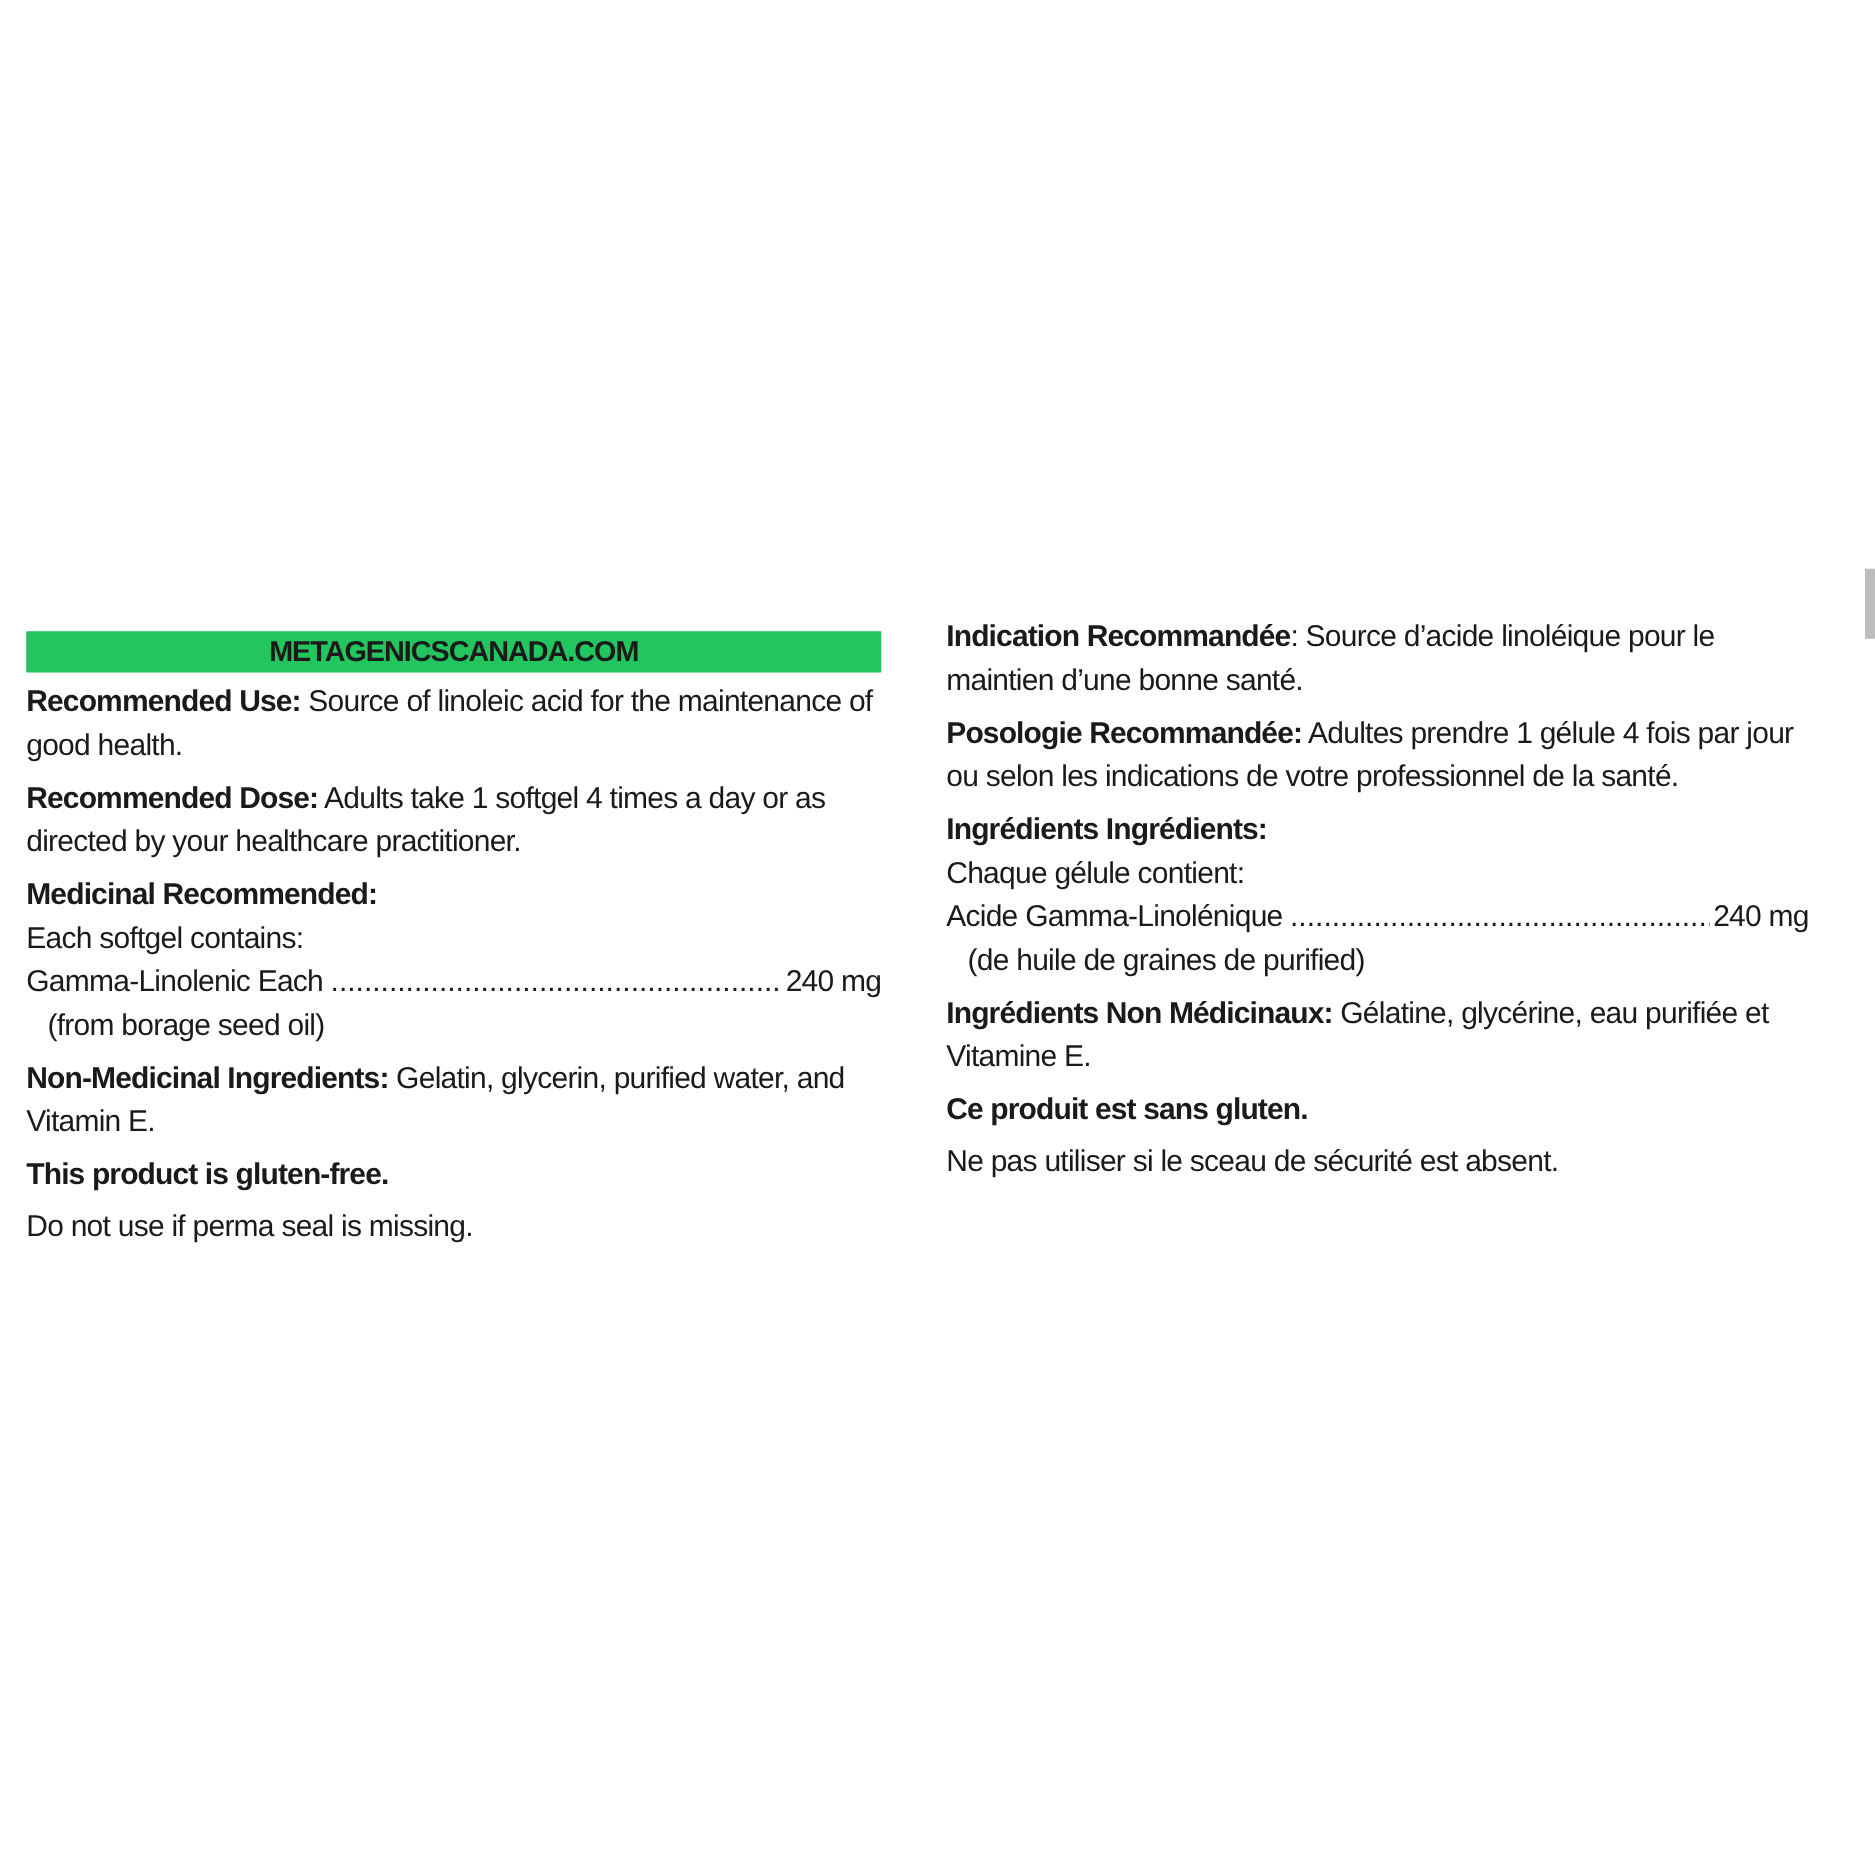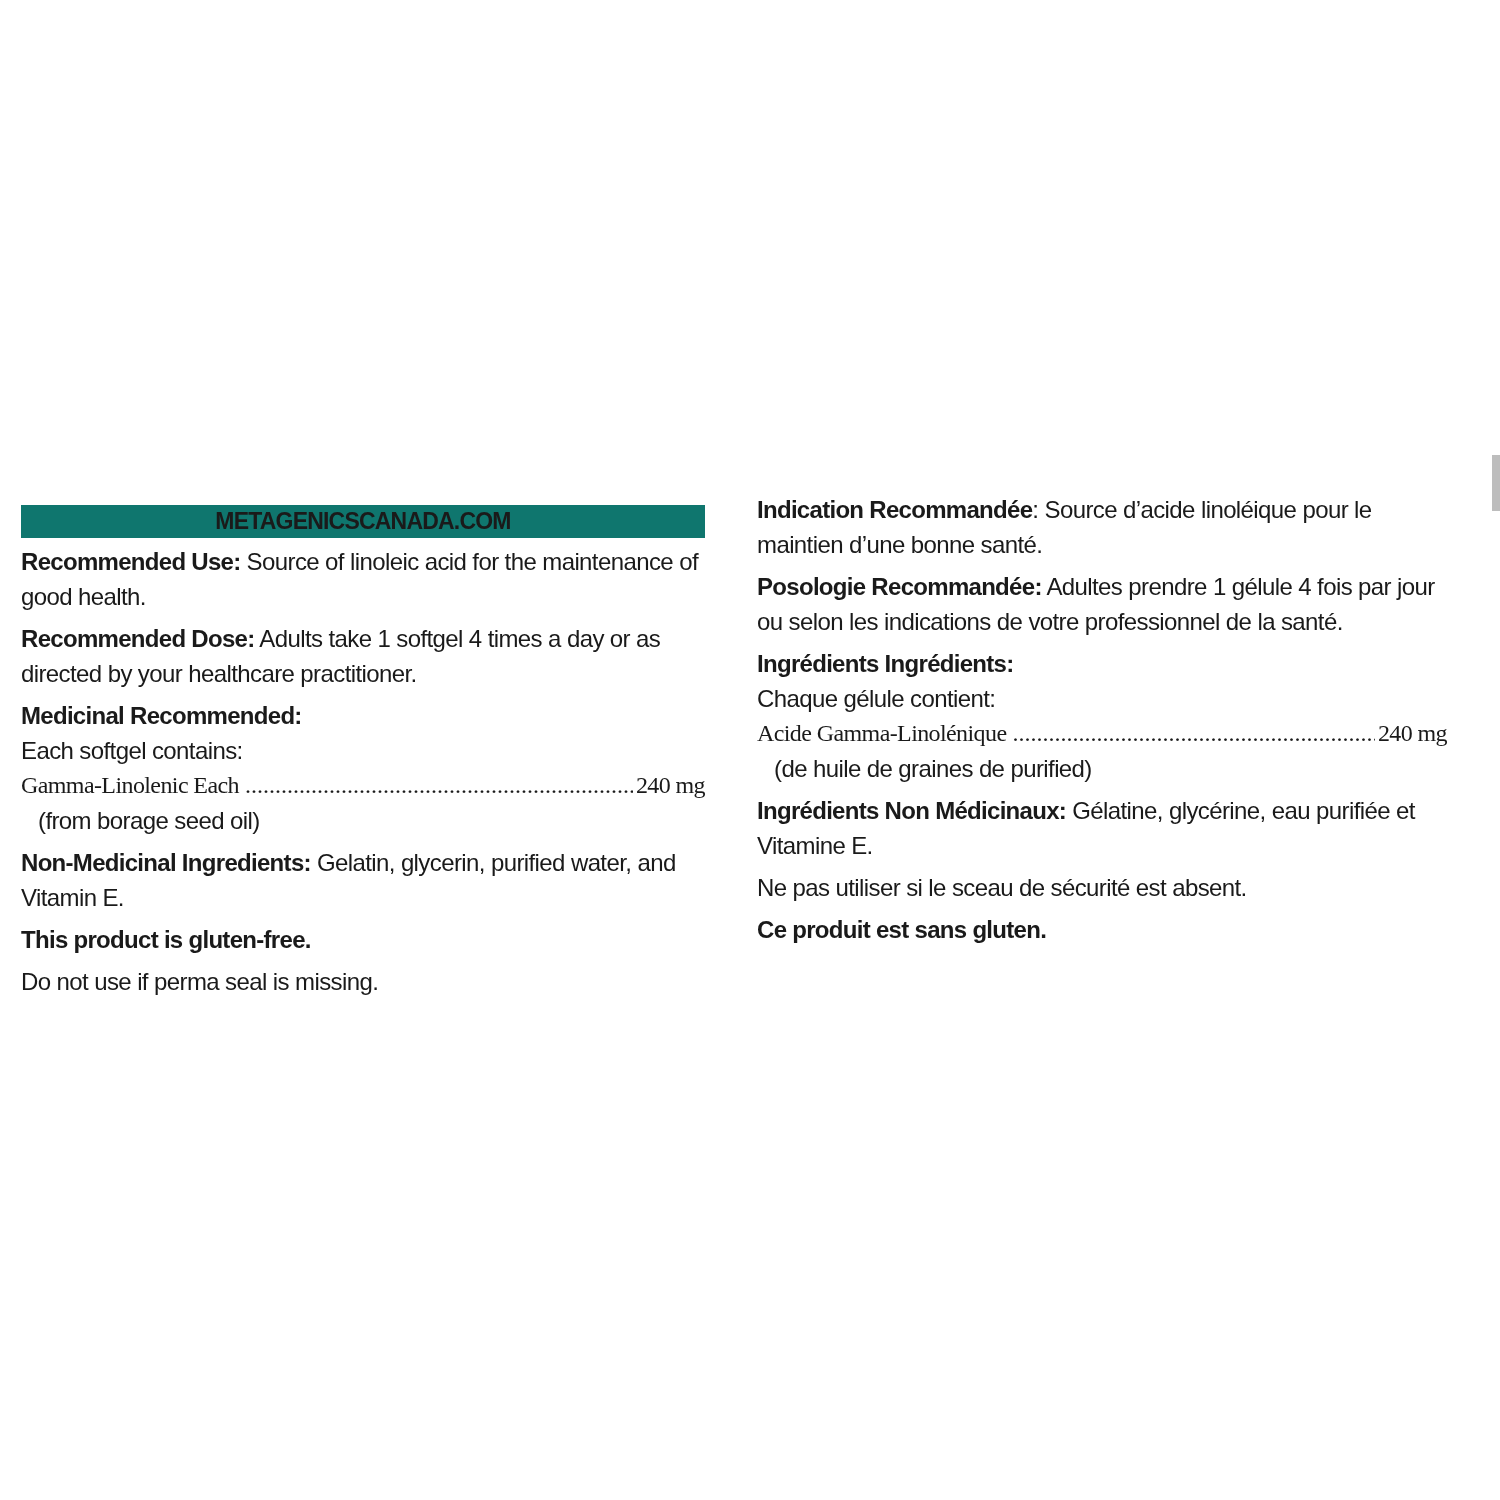--- a/index.html
+++ b/index.html
@@ -4,26 +4,26 @@
 <style>
   html, body { margin: 0; padding: 0; }
   body {
     width: 1500px; height: 1500px; background: #ffffff; position: relative; overflow: hidden;
     font-family: "Liberation Sans", "DejaVu Sans", sans-serif; color: #1a1a1a;
   }
   .col { position: absolute; top: 505px; font-size: 24px; line-height: 35px; letter-spacing: -0.6px; }
   .col-en { left: 21px; width: 684px; }
   .col-fr { left: 757px; width: 690px; top: 492px; }
   .site-bar {
-    background: #0f766e; height: 33px; line-height: 33px; text-align: center;
+    background: #22c55e; height: 33px; line-height: 33px; text-align: center;
     font-weight: bold; font-size: 23px; margin-bottom: 6px; letter-spacing: -0.8px;
   }
   .para { margin: 0 0 7px 0; }
   .b { font-weight: bold; letter-spacing: -0.7px; }
-  .line { display: flex; align-items: flex-end; white-space: nowrap; font-family: Liberation Serif, serif; }
+  .line { display: flex; align-items: flex-end; white-space: nowrap; }
   .dots { flex: 1; overflow: hidden; white-space: nowrap; margin: 0 3px 0 6px; letter-spacing: 0; }
   .indent { padding-left: 17px; }
   .scroll-marker {
     position: absolute; left: 1492px; top: 455px; width: 8px; height: 56px; background: #bdbdbd;
   }
 </style>
 </head>
 <body>
 
 <div class="scroll-marker"></div>
@@ -76,16 +76,16 @@
       <span class="dots">..............................................................................................................</span>
       <span>240 mg</span>
     </div>
     <div class="indent">(de huile de graines de purified)</div>
   </div>
 
   <p class="para">
     <span class="b">Ingrédients Non Médicinaux:</span><span> Gélatine, glycérine, eau purifiée et Vitamine E.</span>
   </p>
 
+  <p class="para b">Ce produit est sans gluten.</p>
+
   <p class="para">Ne pas utiliser si le sceau de sécurité est absent.</p>
-
-  <p class="para b">Ce produit est sans gluten.</p>
 </div>
 
 </body></html>

